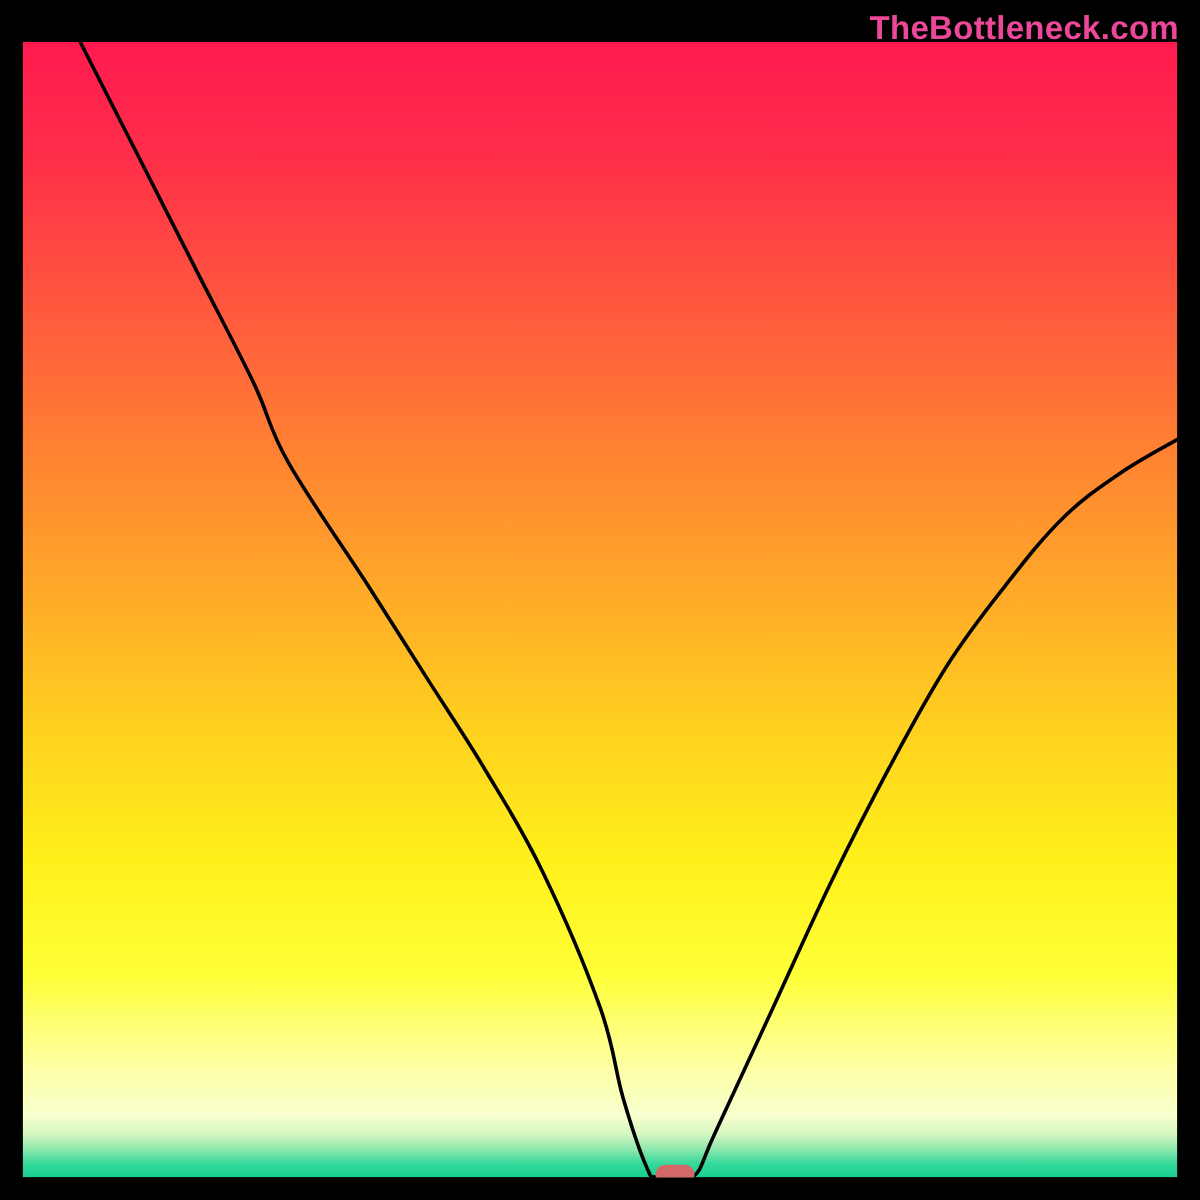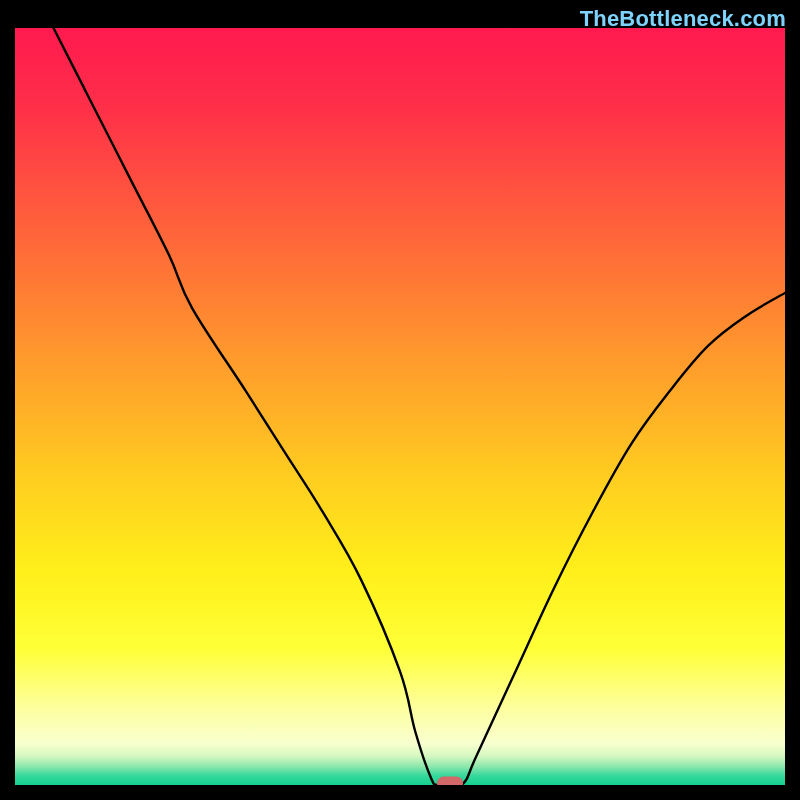--- a/index.html
+++ b/index.html
@@ -22,21 +22,21 @@
     overflow: hidden;
   }
 
   .watermark {
     position: absolute;
     top: 6px;
     right: 14px;
     font-family: Arial, Helvetica, sans-serif;
     font-size: 22px;
     font-weight: 600;
-    color: #7dd3fc;
+    color: #ec4899;
     letter-spacing: 0.2px;
   }
 
   svg.gradient, svg.curve {
     position: absolute;
     left: 0; top: 0;
     width: 100%; height: 100%;
   }
 
   .marker {

